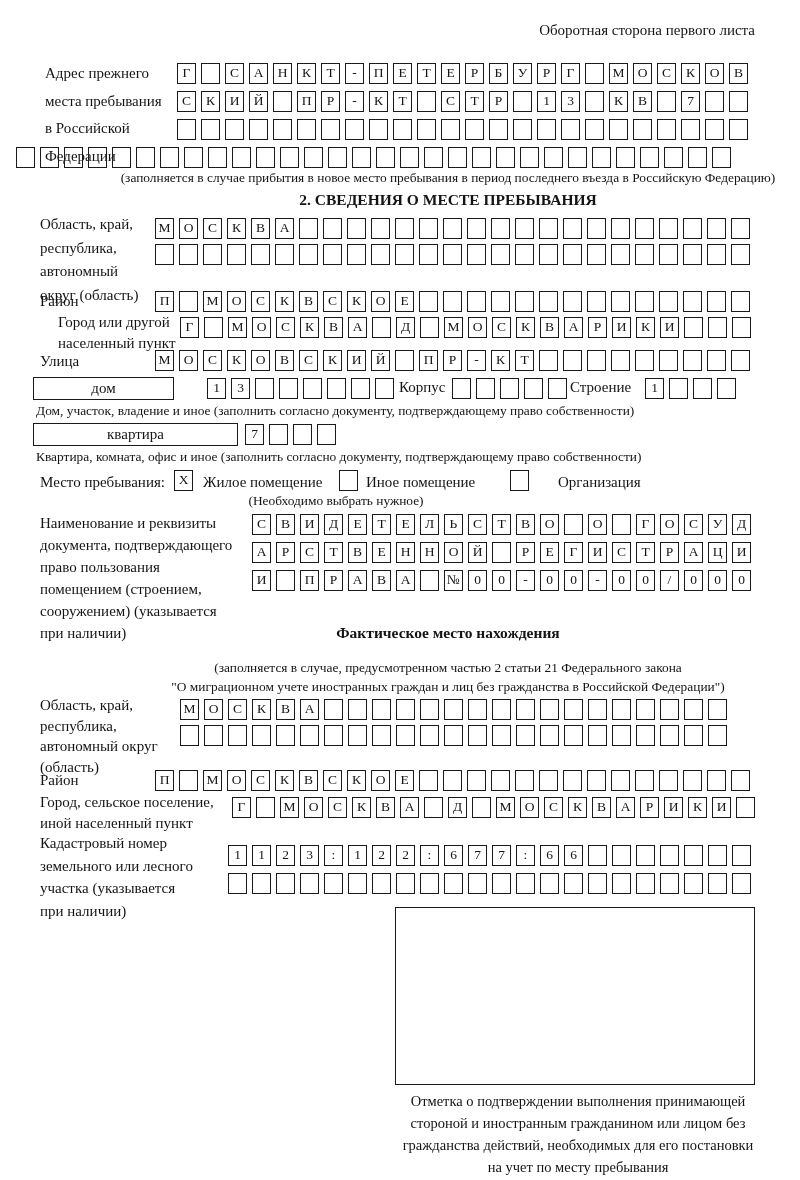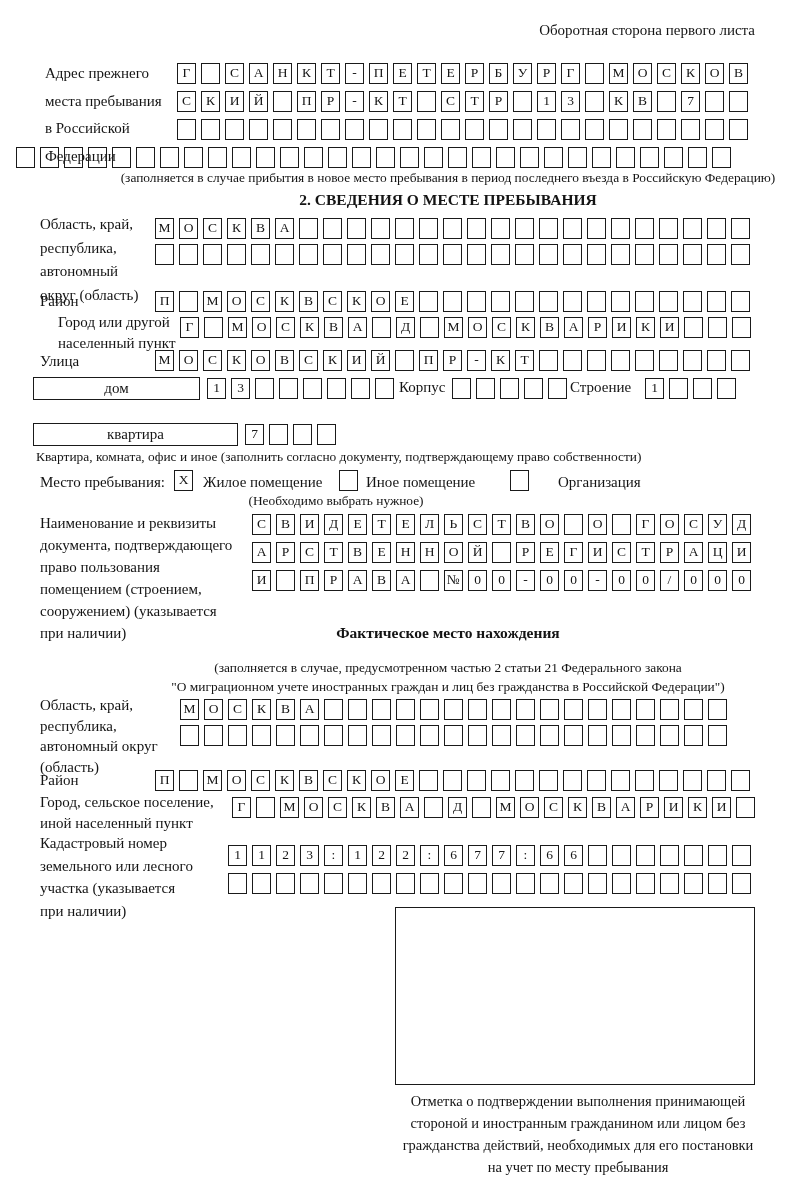--- a/index.html
+++ b/index.html
@@ -21,21 +21,21 @@
   #corner{top:22px;right:45px;font-size:15px;position:absolute;}
   #addr-label{left:45px;top:60px;line-height:27.5px;}
   #addr-r1{left:177px;top:63px;} #addr-r2{left:177px;top:91px;}
   #addr-r3{left:177px;top:119px;} #addr-r4{left:16px;top:147px;}
   #note1{top:170px;} #title2{top:191px;}
   #obl1-label{left:40px;top:213px;line-height:23.5px;}
   #obl1-r1{left:155px;top:218px;} #obl1-r2{left:155px;top:244px;}
   #district1-label{left:40px;top:290px;} #district1-row{left:155px;top:291px;}
   #city1-label{left:40px;top:312px;line-height:21px;margin-left:18px;} #city1-row{left:180px;top:317px;}
   #street-label{left:40px;top:350px;} #street-row{left:155px;top:350px;}
-  #house-box{left:33px;top:377px;width:167px;}
+  #house-box{left:33px;top:377px;width:141px;}
   #house-cells{left:207px;top:378px;}
   #korpus-label{left:399px;top:379px;font-size:15px;}
   #korpus-cells{left:452px;top:378px;}
   #stroenie-label{left:570px;top:379px;font-size:15px;}
   #stroenie-cells{left:645px;top:378px;}
   #caption1{left:36px;top:403px;}
   #apt-box{left:33px;top:423px;width:205px;}
   #apt-cells{left:245px;top:424px;}
   #caption2{left:36px;top:449px;}
   #stay-label{left:40px;top:471px;}
@@ -349,20 +349,21 @@
       <span class="cell"></span>
       <span class="cell"></span>
     </div>
   <div class="abs" id="stroenie-label">Строение</div>
   <div class="cellrow" id="stroenie-cells">
       <span class="cell">1</span>
       <span class="cell"></span>
       <span class="cell"></span>
       <span class="cell"></span>
     </div>
+  <div class="caption" id="caption1">Дом, участок, владение и иное (заполнить согласно документу, подтверждающему право собственности)</div>
 
   <div class="widebox" id="apt-box">квартира</div>
   <div class="cellrow" id="apt-cells">
       <span class="cell">7</span>
       <span class="cell"></span>
       <span class="cell"></span>
       <span class="cell"></span>
     </div>
   <div class="caption" id="caption2">Квартира, комната, офис и иное (заполнить согласно документу, подтверждающему право собственности)</div>
 

